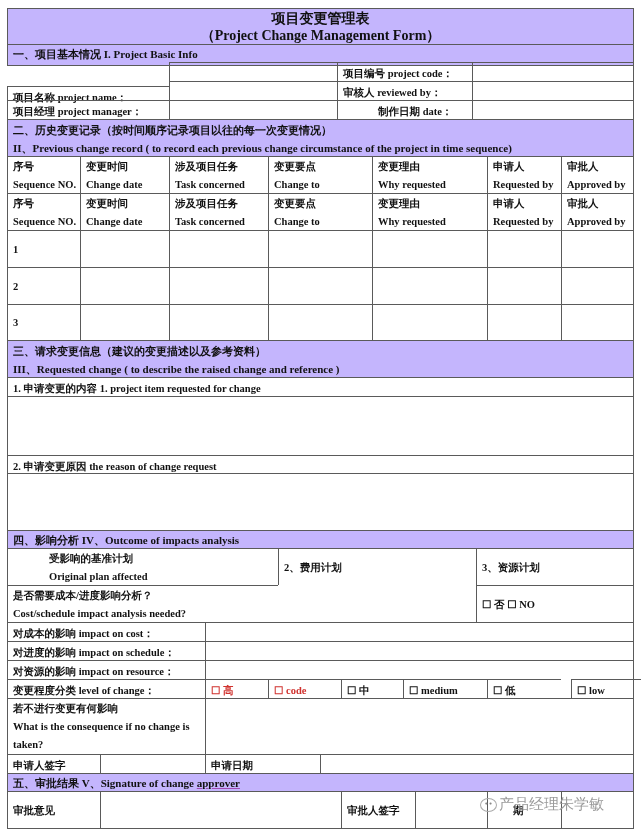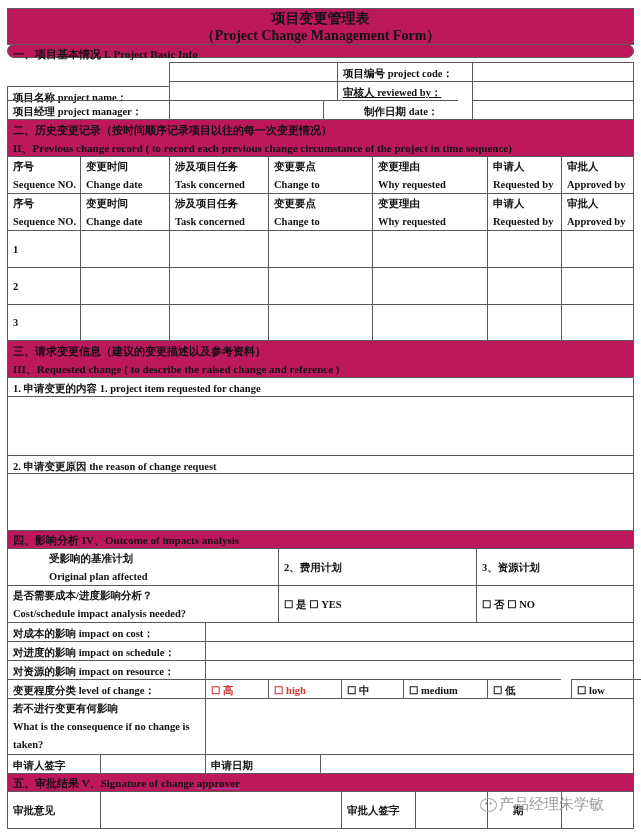--- a/index.html
+++ b/index.html
@@ -1,20 +1,20 @@
 <!DOCTYPE html>
 <html><head>
 <meta charset="utf-8">
 <style>
   html, body { margin:0; padding:0; background:#ffffff; }
   body { width:641px; height:833px; position:relative; overflow:hidden;
          font-family:"Liberation Serif","DejaVu Serif",serif; color:#111; }
   .page { position:absolute; left:7px; top:8px; width:627px; }
   .blk { position:absolute; left:0; width:627px; box-sizing:border-box; }
-  .hdr { background:#be185d; border:1px solid #5a5a5a; }
+  .hdr { background:#c4b5fd; border:1px solid #5a5a5a; }
   .cell { position:absolute; box-sizing:border-box; border-left:1px solid #5a5a5a; border-top:1px solid #5a5a5a;
           font-size:10.5px; font-weight:bold; padding:2px 5px; line-height:17px; white-space:nowrap; overflow:hidden; }
   .row { position:absolute; left:0; width:627px; box-sizing:border-box; border-right:1px solid #5a5a5a; }
   .bottomline { position:absolute; left:0; width:627px; height:0; border-top:1px solid #5a5a5a; }
   .title1 { position:absolute; left:0; width:100%; text-align:center; font-size:14px; font-weight:bold; top:1px; }
   .title2 { position:absolute; left:0; width:100%; text-align:center; font-size:14px; font-weight:bold; top:18px; }
   .sectitle { font-size:11px; font-weight:bold; padding:0 5px; line-height:18px; white-space:nowrap; }
   .red { color:#d0322e; }
   .two { line-height:18px; padding-top:1px; }
   .mid { display:flex; align-items:center; }
@@ -25,39 +25,39 @@
 </head>
 <body>
 
 <div class="page">
 
   <div class="blk hdr" style="top:0;height:37px;">
     <div class="title1">项目变更管理表</div>
     <div class="title2">（Project Change Management Form）</div>
   </div>
 
-  <div class="blk hdr" style="top:36px;height:14px;border-radius:9px;">
+  <div class="blk hdr" style="top:36px;height:22px;">
     <div class="sectitle">一、项目基本情况 I. Project Basic Info</div>
   </div>
 
   <div class="row" style="top:54px;height:19px;">
     <div class="cell" style="left:0;width:162px;height:19px;margin-top:24px;">项目名称  project name：</div>
     <div class="cell" style="left:162px;width:168px;height:19px;"></div>
     <div class="cell" style="left:330px;width:135px;height:19px;">项目编号  project code：</div>
     <div class="cell" style="left:465px;width:161px;height:19px;"></div>
   </div>
   <div class="row" style="top:73px;height:19px;">
     <div class="cell" style="left:162px;width:168px;height:19px;"></div>
-    <div class="cell" style="left:330px;width:135px;height:19px;text-decoration:underline;">审核人  reviewed by：</div>
+    <div class="cell" style="left:330px;width:135px;height:19px;">审核人  reviewed by：</div>
     <div class="cell" style="left:465px;width:161px;height:19px;"></div>
   </div>
   <div class="row" style="top:92px;height:19px;">
     <div class="cell" style="left:0;width:162px;height:19px;">项目经理  project manager：</div>
     <div class="cell" style="left:162px;width:168px;height:19px;"></div>
-    <div class="cell" style="left:316px;width:135px;height:19px;padding-left:40px;">制作日期  date：</div>
+    <div class="cell" style="left:330px;width:135px;height:19px;padding-left:40px;">制作日期  date：</div>
     <div class="cell" style="left:465px;width:161px;height:19px;"></div>
   </div>
 
   <div class="blk hdr" style="top:111px;height:38px;padding-top:1px;">
     <div class="sectitle">二、历史变更记录（按时间顺序记录项目以往的每一次变更情况）</div>
     <div class="sectitle">II、Previous change record ( to record each previous change circumstance of the project in time sequence)</div>
   </div>
 
   <div class="row" style="top:148px;height:37px;">
     <div class="cell two" style="left:0;width:73px;height:37px;">
@@ -177,41 +177,40 @@
       </div>
     <div class="cell mid" style="left:271px;width:198px;height:37px;">2、费用计划</div>
     <div class="cell mid" style="left:469px;width:157px;height:37px;">3、资源计划</div>
   </div>
 
   <div class="row" style="top:577px;height:37px;">
     <div class="cell two" style="left:0;width:271px;height:37px;">
         <div>是否需要成本/进度影响分析？</div>
         <div>Cost/schedule impact analysis needed?</div>
       </div>
-    <div class="cell mid" style="left:271px;width:198px;height:37px;">☐ 是 ☐ YES</div>
     <div class="cell mid" style="left:469px;width:157px;height:37px;">☐ 否 ☐ NO</div>
   </div>
 
   <div class="row" style="top:614px;height:19px;">
     <div class="cell" style="left:0;width:198px;height:19px;">对成本的影响  impact on cost：</div>
     <div class="cell" style="left:198px;width:428px;height:19px;"></div>
   </div>
   <div class="row" style="top:633px;height:19px;">
     <div class="cell" style="left:0;width:198px;height:19px;">对进度的影响  impact on schedule：</div>
     <div class="cell" style="left:198px;width:428px;height:19px;"></div>
   </div>
   <div class="row" style="top:652px;height:19px;">
     <div class="cell" style="left:0;width:198px;height:19px;">对资源的影响  impact on resource：</div>
     <div class="cell" style="left:198px;width:428px;height:19px;"></div>
   </div>
 
   <div class="row" style="top:671px;height:19px;">
     <div class="cell" style="left:0;width:198px;height:19px;">变更程度分类  level of change：</div>
     <div class="cell red" style="left:198px;width:63px;height:19px;">☐ 高</div>
-    <div class="cell red" style="left:261px;width:73px;height:19px;">☐ high</div>
+    <div class="cell red" style="left:261px;width:73px;height:19px;">☐ code</div>
     <div class="cell" style="left:334px;width:62px;height:19px;">☐ 中</div>
     <div class="cell" style="left:396px;width:84px;height:19px;">☐ medium</div>
     <div class="cell" style="left:480px;width:74px;height:19px;">☐ 低</div>
     <div class="cell" style="left:564px;width:72px;height:19px;">☐ low</div>
   </div>
 
   <div class="row" style="top:690px;height:56px;">
     <div class="cell two" style="left:0;width:198px;height:56px;">
         <div>若不进行变更有何影响</div>
         <div>What is the consequence if no change is</div>

